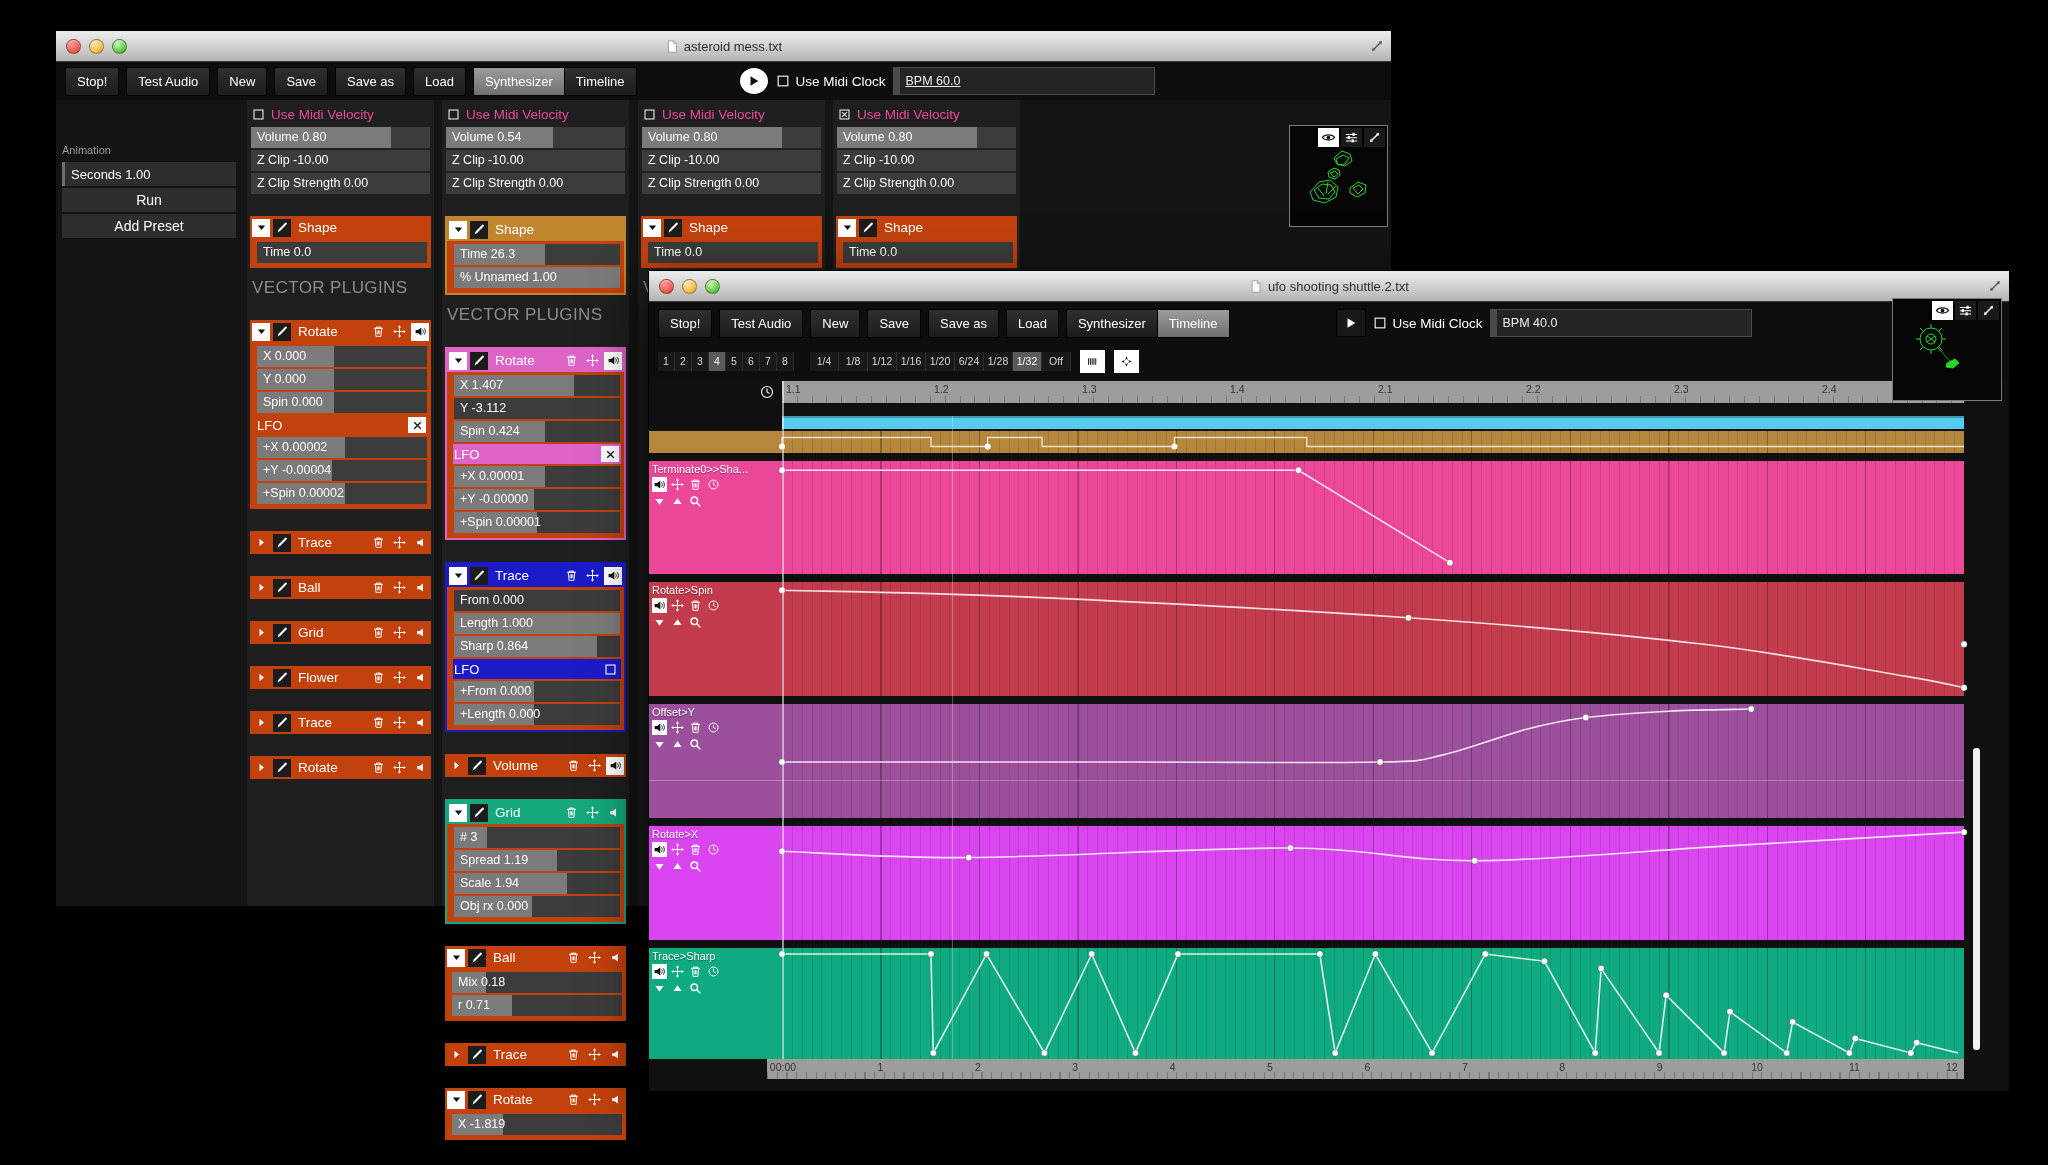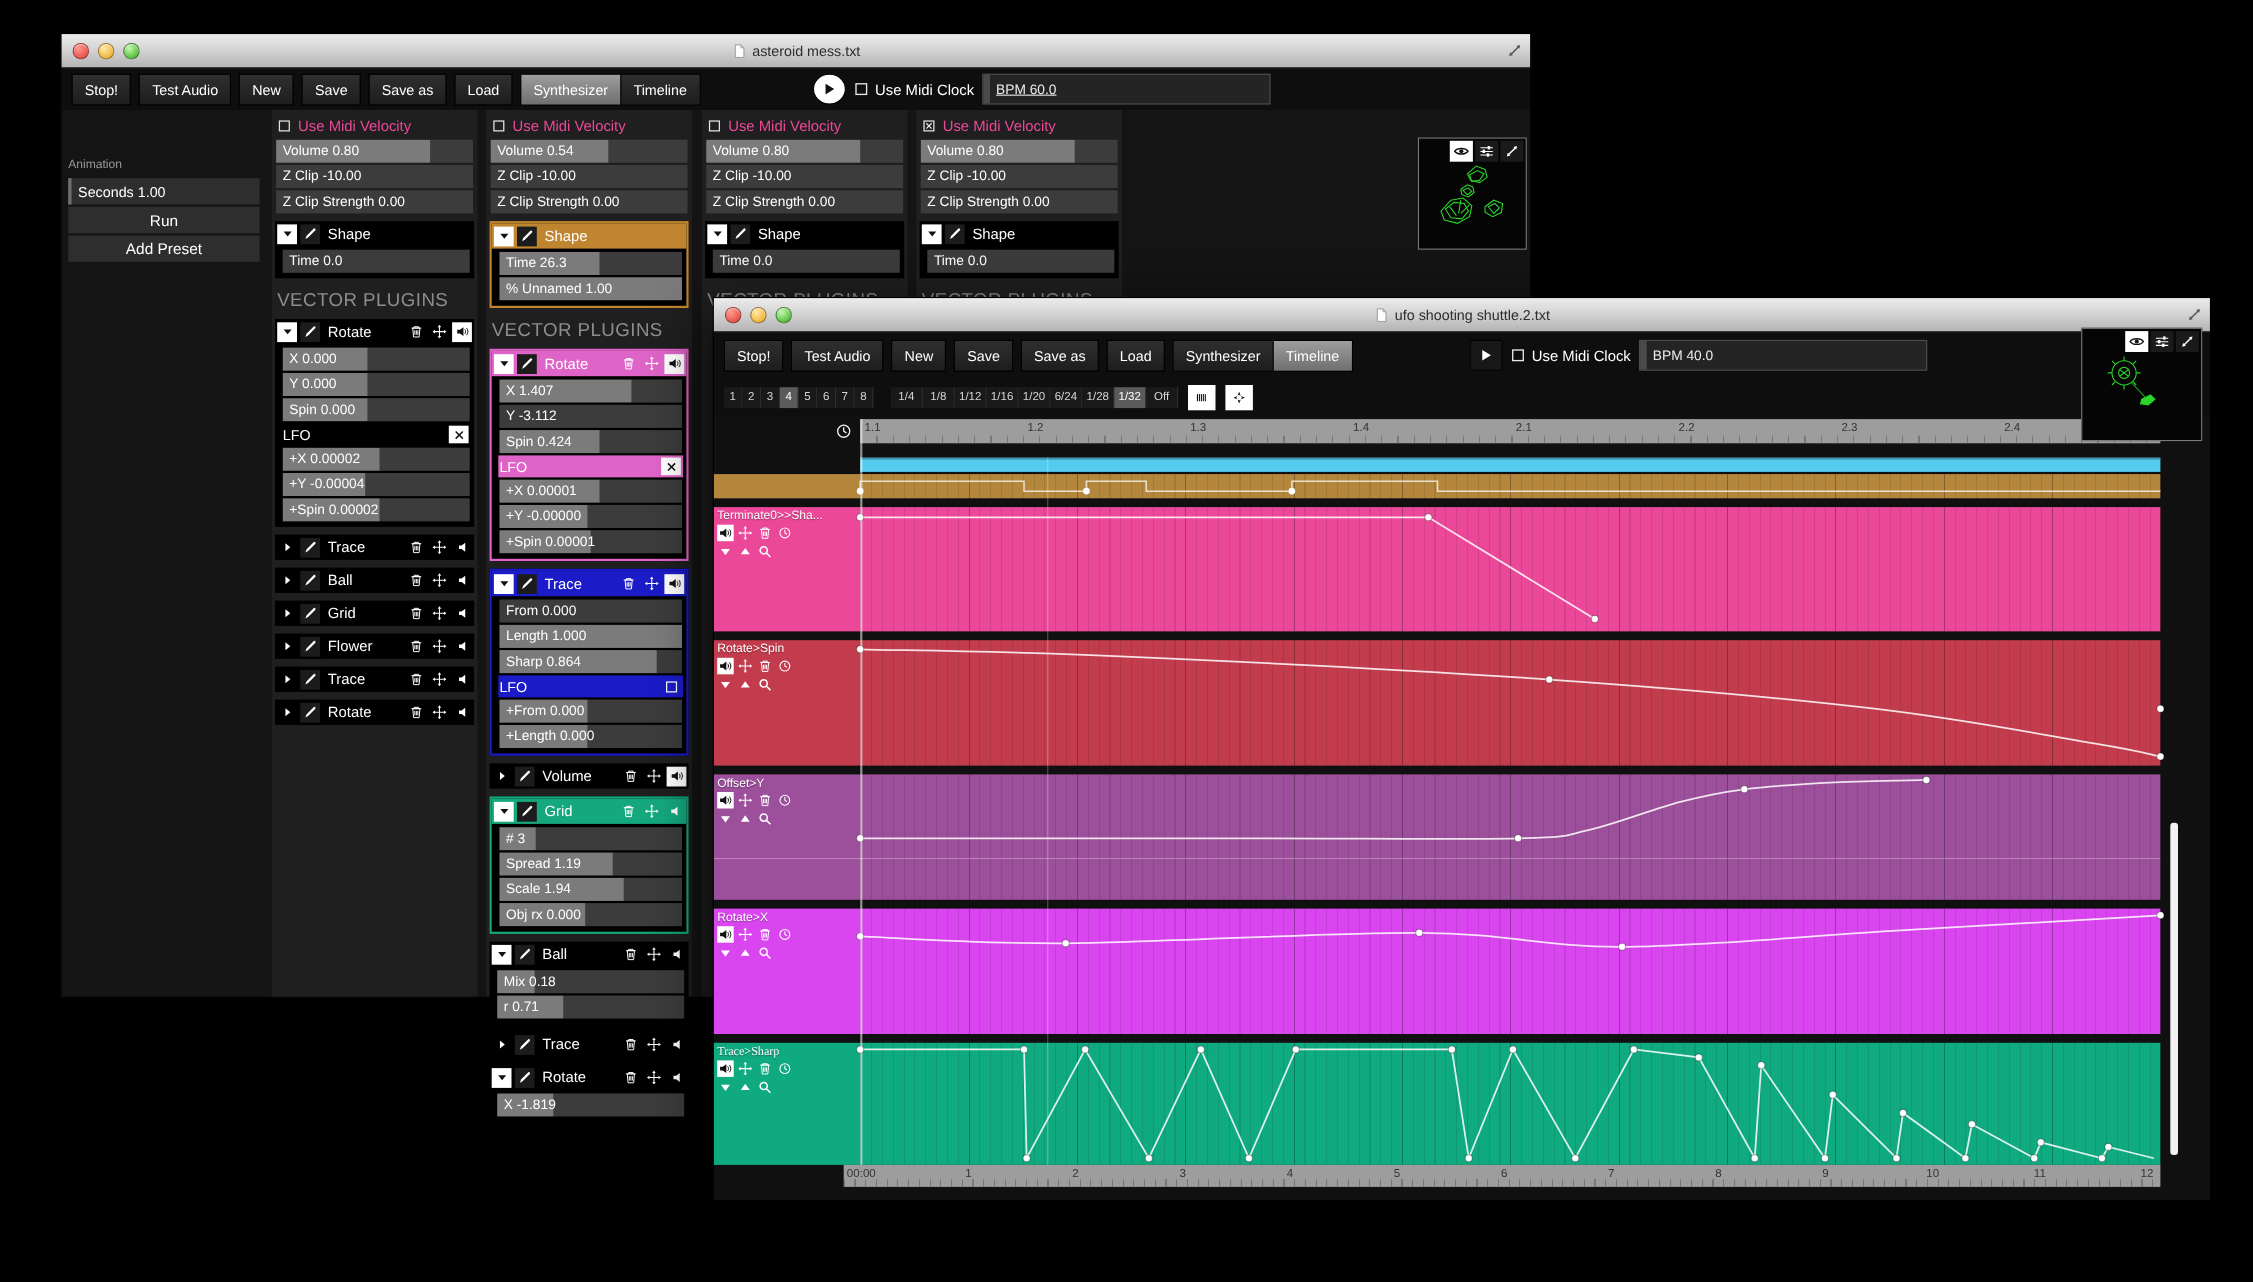--- a/index.html
+++ b/index.html
@@ -43,21 +43,21 @@
   .sb-field{margin:0 4px 2px 4px;height:24px;background:#2e2e2e;border-left:3px solid #6f6f6f;
     color:#fff;font-size:13px;display:flex;align-items:center;padding-left:6px;}
   .sb-btn{display:block;width:174px;margin:2px 4px 2px 4px;height:24px;background:#2e2e2e;border:none;
     color:#fff;font-size:14px;font-family:inherit;}
   .column{position:absolute;top:0;bottom:0;width:187px;background:#1f1f1f;padding:3px 3px 0 3px;box-sizing:border-box;}
   .midi-row{display:flex;align-items:center;gap:6px;height:22px;color:#ec4899;font-size:13.5px;padding-left:2px;}
   .midi-row .icon{width:13px;height:13px;color:#e4e4e4;}
   .param{position:relative;height:21px;margin:2px 1px;background:#3c3c3c;overflow:hidden;}
   .param .fillbar{position:absolute;left:0;top:0;bottom:0;background:#7b7b7b;}
   .param .lab{position:relative;color:#fff;font-size:12.5px;line-height:21px;padding-left:6px;white-space:nowrap;}
-  .panel{margin:7px 0 0 0;background:#000000;}
+  .panel{margin:22px 0 0 0;background:#c2410c;}
   .panel.colored{border:2px solid var(--c);}
   .p-head{height:23px;display:flex;align-items:center;gap:3px;padding:0 2px;}
   .panel.colored > .p-head{background:var(--c);}
   .p-head .pname{color:#fff;font-size:13.5px;margin-left:4px;flex:1;white-space:nowrap;overflow:hidden;}
   .p-body{padding:1px 3px 3px 6px;}
   .icon-btn{width:18px;height:18px;flex:0 0 18px;display:inline-flex;align-items:center;justify-content:center;color:#fff;}
   .icon-btn .icon{width:13px;height:13px;}
   .icon-btn.white{background:#fff;color:#111;}
   .icon-btn.dark{background:#1c1c1c;}
   .lfo-head{height:20px;display:flex;align-items:center;color:#fff;font-size:13px;padding:0 2px 0 1px;margin:2px 0 0 0;}
@@ -1645,21 +1645,21 @@
         </div>
         <svg class="env" style="left: 133px; top: 0px; width: 1182px; height: 114px;">
           <path d="M0,25.200000000000003C31.126,26.26,102.046,32.09,186.756,31.560000000000002C271.466,31.03,423.944,21.490000000000002,508.26,22.02C592.576,22.549999999999997,619.762,35.09333333333333,692.6519999999999,34.739999999999995C765.5419999999999,34.38666666666666,864.042,24.669999999999998,945.6,19.9C1027.1580000000001,15.129999999999999,1142.6,8.416666666666666,1182,6.12" fill="none" stroke="rgba(255,255,255,.85)" stroke-width="1.6"></path>
           <circle cx="0" cy="25.200000000000003" r="3.2" fill="#fff" stroke="rgba(0,0,0,.3)"></circle>
           <circle cx="186.756" cy="31.560000000000002" r="3.2" fill="#fff" stroke="rgba(0,0,0,.3)"></circle>
           <circle cx="508.26" cy="22.02" r="3.2" fill="#fff" stroke="rgba(0,0,0,.3)"></circle>
           <circle cx="692.6519999999999" cy="34.739999999999995" r="3.2" fill="#fff" stroke="rgba(0,0,0,.3)"></circle>
           <circle cx="1182" cy="6.12" r="3.2" fill="#fff" stroke="rgba(0,0,0,.3)"></circle>
         </svg>
       </div>
-      <div class="track" style="top: 570px; width: 1315px; height: 111px; background: rgb(16, 170, 128); font-family: Liberation Serif, serif;">
+      <div class="track" style="top: 570px; width: 1315px; height: 111px; background: rgb(16, 170, 128);">
         <div class="tgrid" style="left: 133px; width: 1182px;"></div>
         <div class="t-label">Trace&gt;Sharp</div>
         <div class="t-icons" style="top: 16px;">
           <span class="t-ic white">
             <span class="icon ">
               <svg viewBox="0 0 16 16">
                 <path d="M2 6v4h3l4 3V3L5 6z" fill="currentColor"></path>
                 <path d="M10.5 5.5c1.2 1.3 1.2 3.7 0 5M12.5 4c2 2.2 2 5.8 0 8" fill="none" stroke="currentColor" stroke-width="1.1"></path>
               </svg>
             </span>

